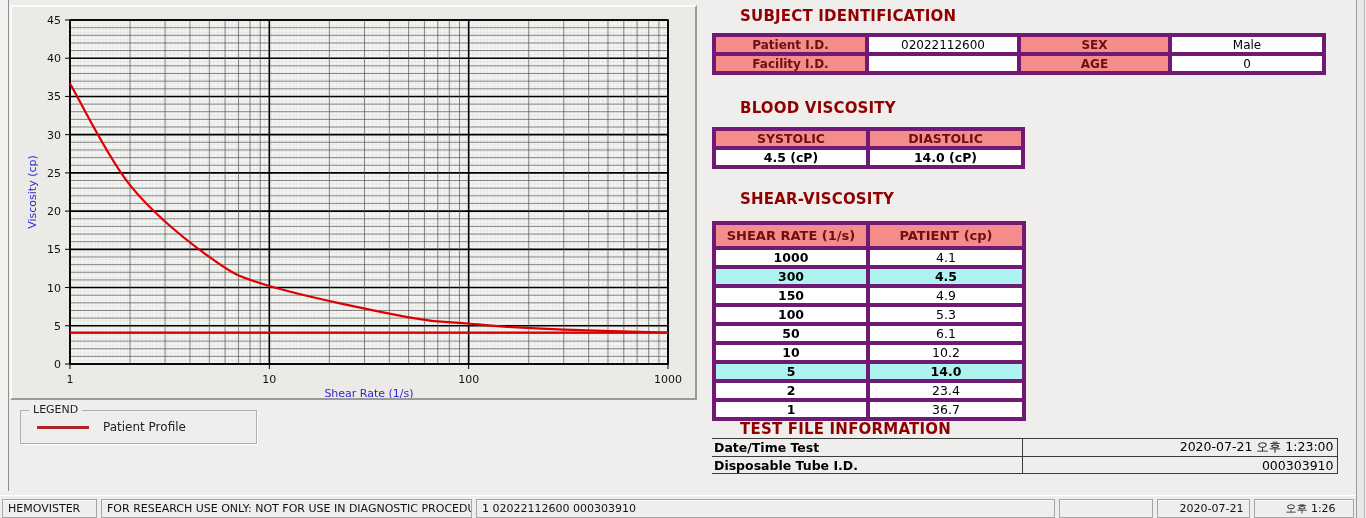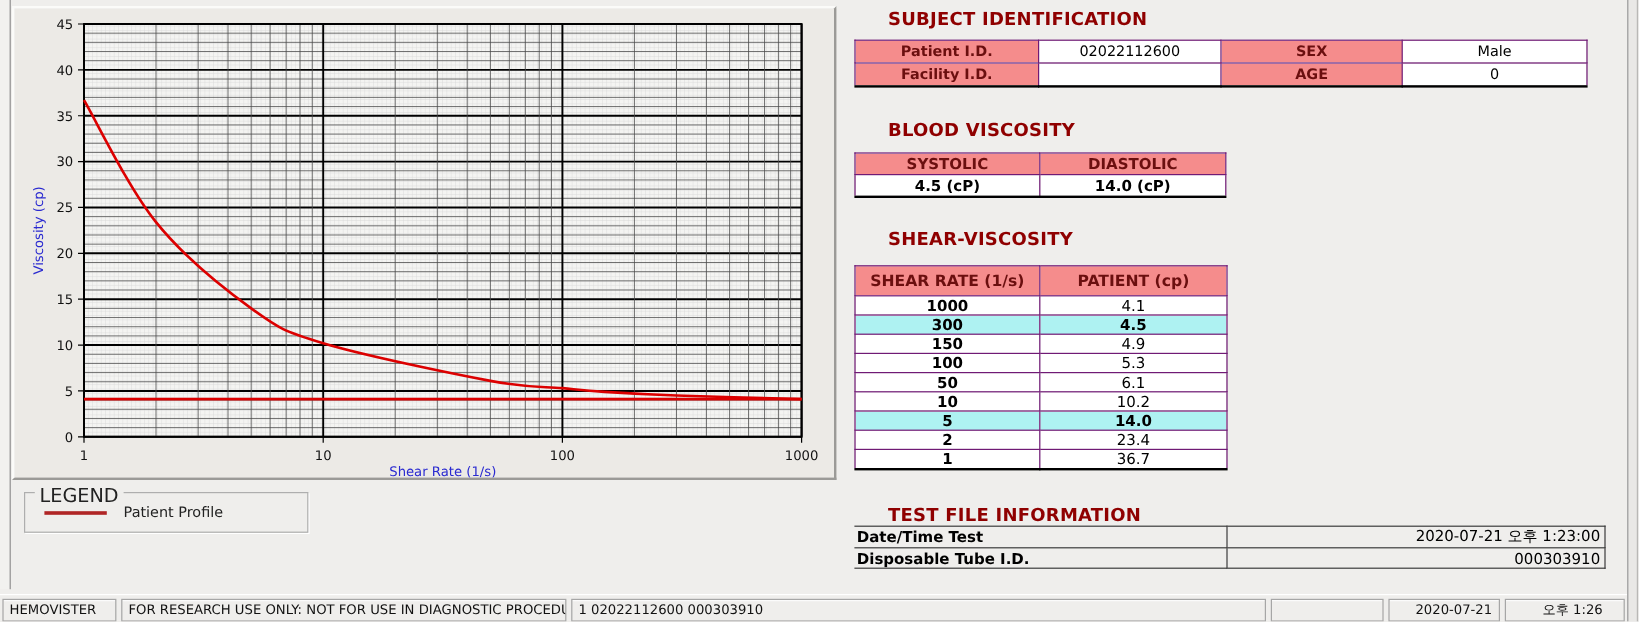--- a/index.html
+++ b/index.html
@@ -32,41 +32,41 @@
   .chart-panel svg { display:block; }
 
   
   .legend-box {
     position:absolute; left:20px; top:410px; width:237px; height:34px;
     border:1px solid #aeaeae;
     box-shadow:1px 1px 0 #ffffff;
   }
   .legend-title {
     position:absolute; left:8px; top:-8px; padding:0 4px;
-    background:#efeeec; font-size:16px; color:#222;
+    background:#efeeec; font-size:11px; color:#222;
   }
   .legend-entry { display:flex; align-items:center; height:100%; padding-left:16px; }
   .legend-swatch { width:52px; height:3px; background:#b02525; margin-right:14px; }
   .legend-label { font-size:12px; color:#222; }
 
   
   .right-col { position:absolute; left:712px; top:0; width:626px; }
   .section-title {
     position:absolute; left:0;
     font-size:15px; font-weight:bold; color:#8f0000; letter-spacing:.2px;
     white-space:nowrap;
     margin-left:28px;
   }
   #title-subject  { top:7px; }
   #title-blood    { top:99px; }
   #title-shear    { top:190px; }
   #title-testfile { top:420px; }
 
   table { border-collapse:collapse; table-layout:fixed; }
-  td { border:1px solid #701a75; overflow:hidden; white-space:nowrap; }
+  td { border:4px solid #701a75; overflow:hidden; white-space:nowrap; }
 
   .subject-table { position:absolute; top:33px; left:0; width:610px; border-bottom:2px solid #000; }
   .subject-table td { height:19px; text-align:center; font-size:12px; }
   td.lbl { background:#f58c8c; font-weight:bold; color:#6b0f0f; }
   td.val { background:#fff; color:#000; }
 
   .bv-table { position:absolute; top:127px; left:0; width:309px; border-bottom:2px solid #000; }
   .bv-table td { height:18px; text-align:center; font-size:12.5px; }
   .bv-table td.val { font-weight:bold; }
 

